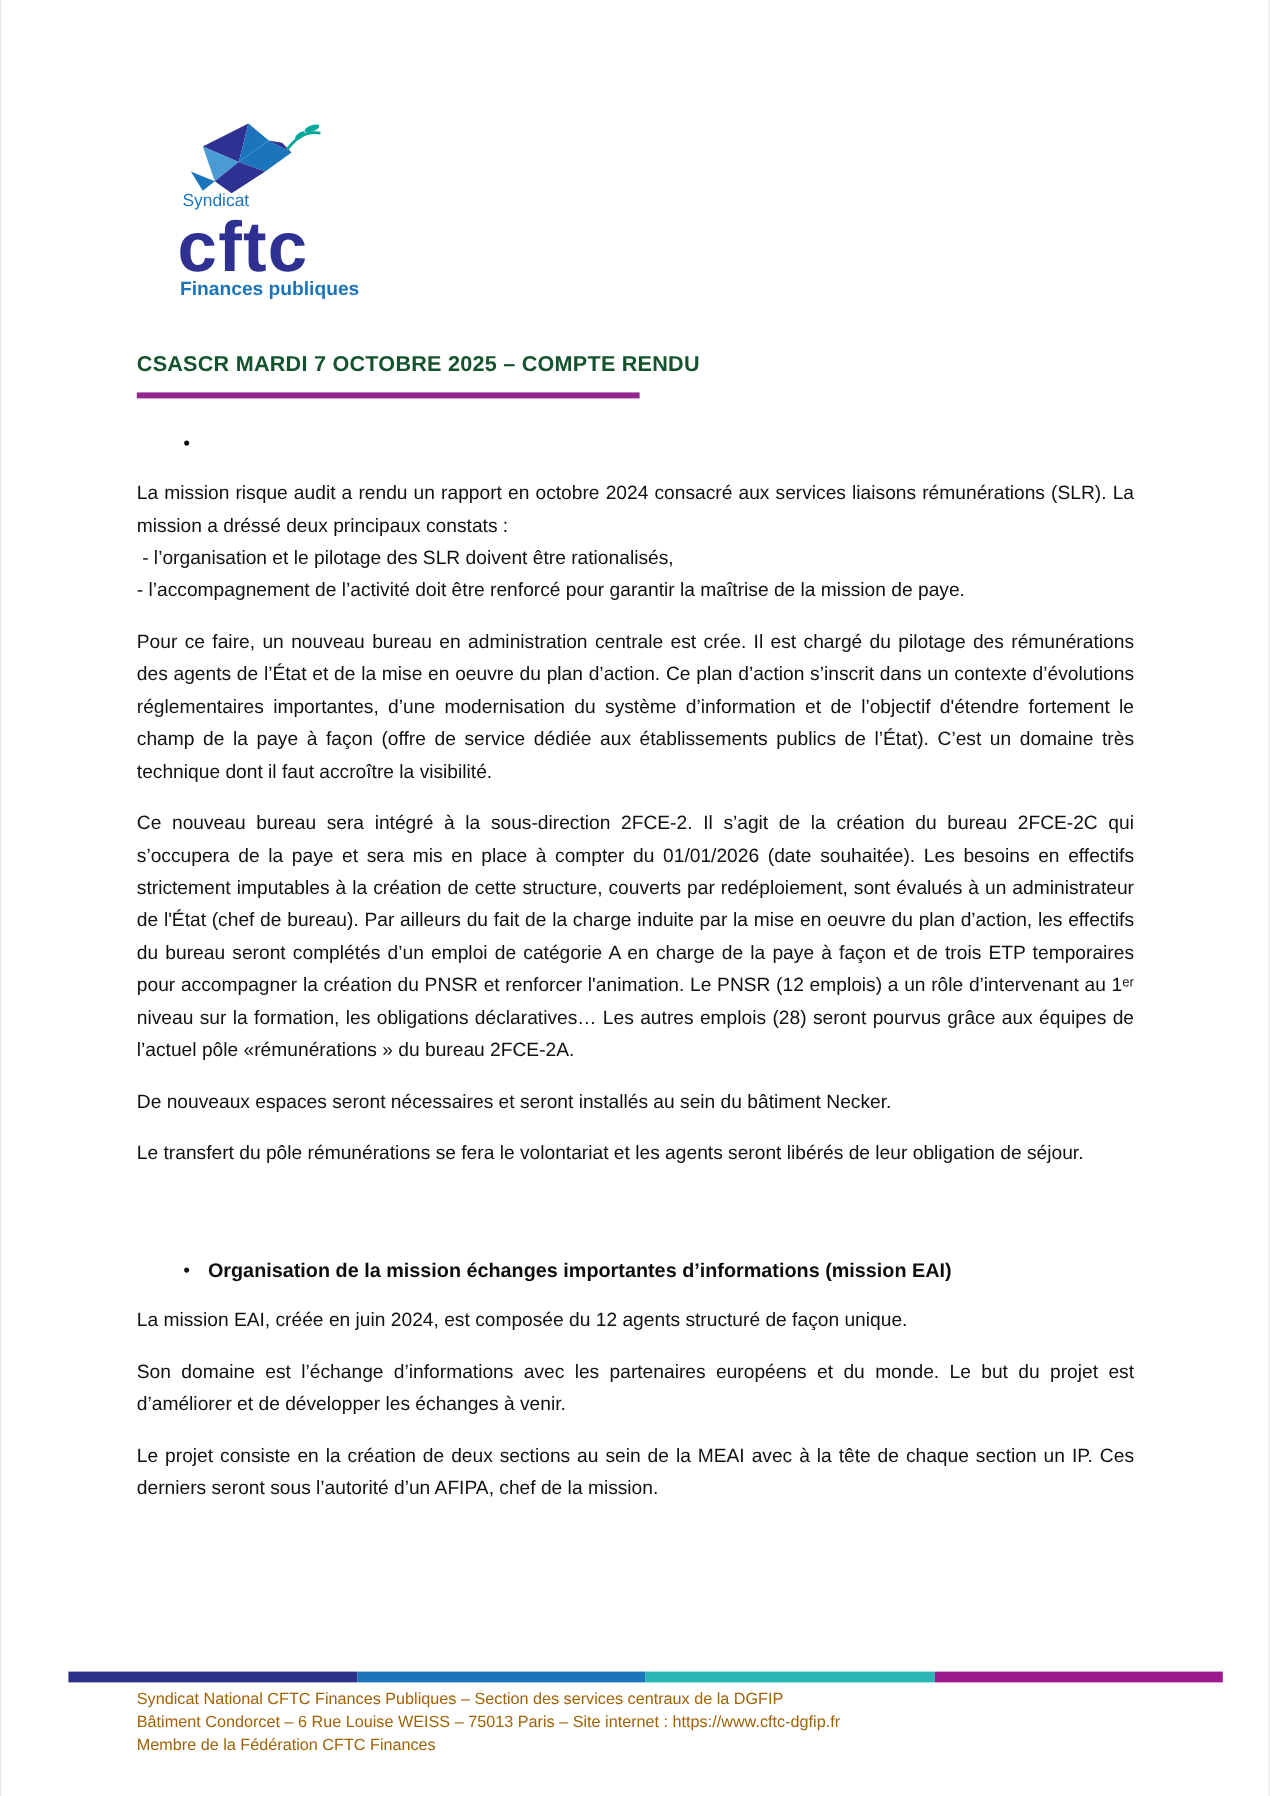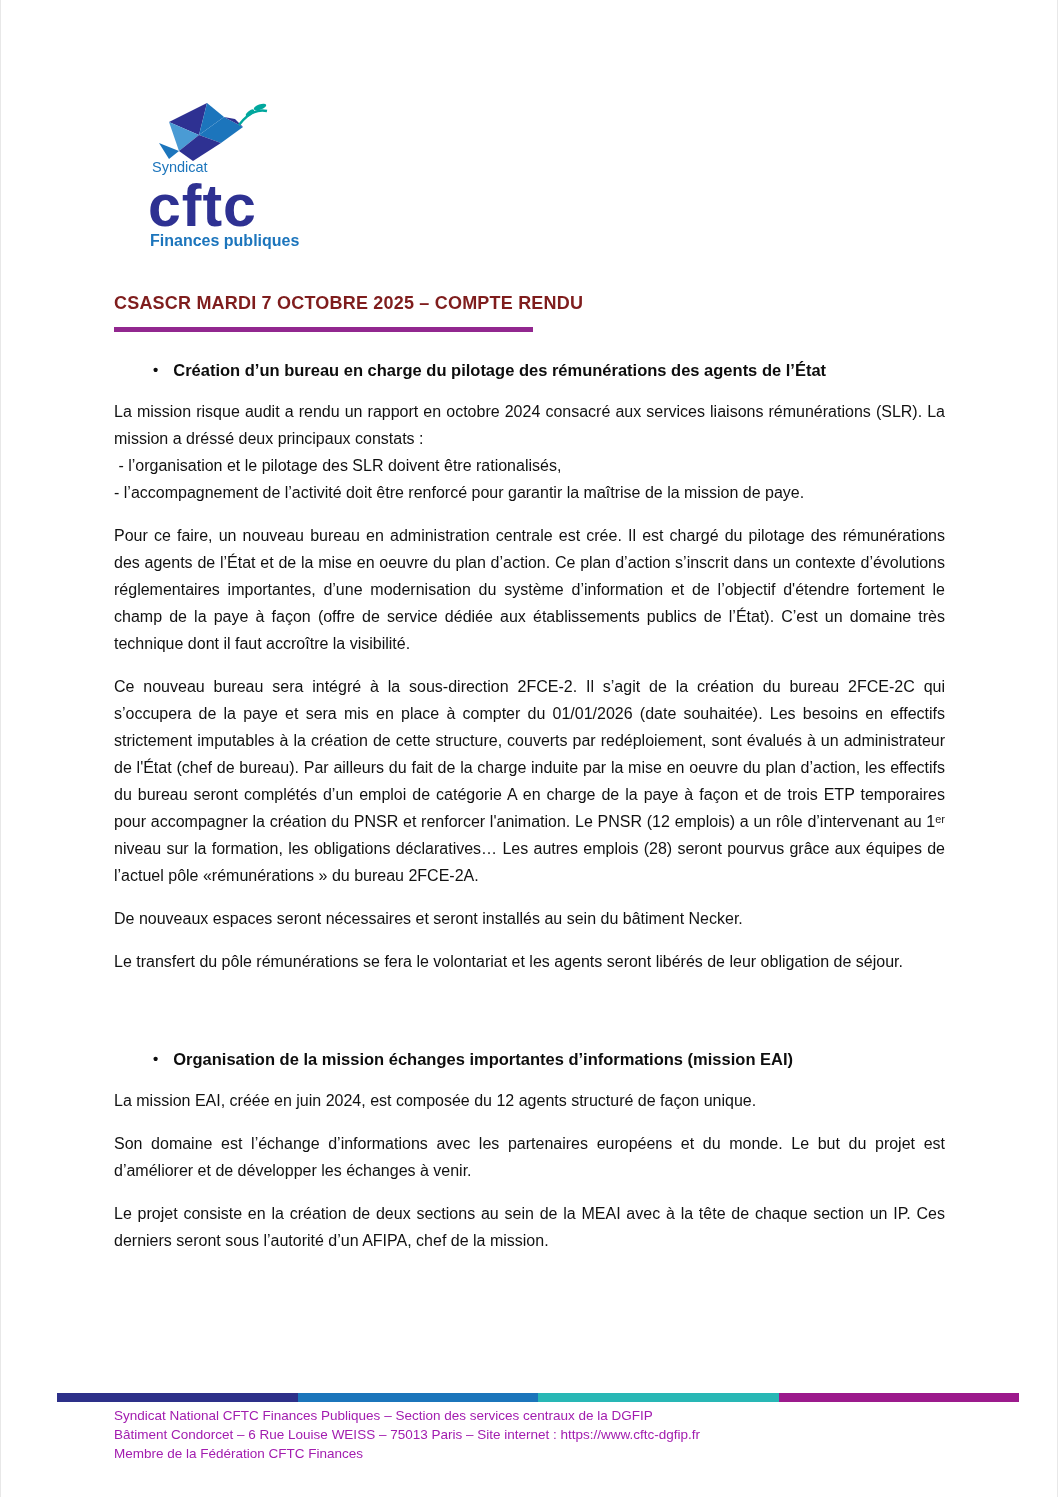--- a/index.html
+++ b/index.html
@@ -94,27 +94,26 @@
         <ellipse cx="111" cy="15" rx="5" ry="2.2" fill="#00A79D" transform="rotate(-38 111 15)"></ellipse>
       </g>
       <text x="13" y="74" font-size="14.5" style="fill: rgb(28, 117, 188);">Syndicat</text>
       <text x="9" y="128" font-size="59" font-weight="bold" letter-spacing="1" style="fill: rgb(46, 49, 146);">cftc</text>
       <text x="11" y="148" font-size="16" font-weight="bold" style="fill: rgb(28, 117, 188);">Finances publiques</text>
     </svg>
   </div>
 
   <div class="content">
 
-    <h1 class="doc-title" style="color: #7f1d1d;">CSASCR MARDI 7 OCTOBRE 2025 – COMPTE RENDU</h1>
+    <h1 class="doc-title" style="color: #14532d;">CSASCR MARDI 7 OCTOBRE 2025 – COMPTE RENDU</h1>
     <div class="title-rule" style="background-color: rgb(146, 39, 143);"></div>
 
     <section class="section-remunerations">
       <div class="section-heading">
         <span class="bullet">•</span>
-        <h2>Création d’un bureau en charge du pilotage des rémunérations des agents de l’État</h2>
       </div>
       <p>La mission risque audit a rendu un rapport en octobre 2024 consacré aux services liaisons rémunérations (SLR). La mission a dréssé deux principaux constats :
 &nbsp;- l’organisation et le pilotage des SLR doivent être rationalisés,
 - l’accompagnement de l’activité doit être renforcé pour garantir la maîtrise de la mission de paye.</p>
       <p>Pour ce faire, un nouveau bureau en administration centrale est crée. Il est  chargé du pilotage des rémunérations des agents de l’État et de la mise en oeuvre du plan d’action. Ce plan d’action s’inscrit dans un contexte d’évolutions réglementaires importantes, d’une modernisation du système d’information et de l’objectif d'étendre fortement le champ de la paye à façon (offre de service dédiée aux établissements publics de l’État). C’est un domaine très technique dont il faut accroître la visibilité.</p>
       <p>Ce nouveau bureau sera intégré à la sous-direction 2FCE-2. Il s’agit de la création du bureau 2FCE-2C qui s’occupera de la paye et sera mis en place à compter du 01/01/2026 (date souhaitée). Les besoins en effectifs strictement imputables à la création de cette structure, couverts par redéploiement, sont évalués à un administrateur de l'État (chef de bureau). Par ailleurs du fait de la charge induite par la mise en oeuvre du plan d’action, les effectifs du bureau seront complétés d’un emploi de catégorie A en charge de la paye à façon et de trois ETP temporaires pour accompagner la création du PNSR et renforcer l'animation. Le PNSR (12 emplois) a un rôle d’intervenant au 1ᵉʳ niveau sur la formation, les obligations déclaratives… Les autres emplois (28) seront pourvus grâce aux équipes de l’actuel pôle «rémunérations » du bureau 2FCE-2A.</p>
       <p class="no-justify">De nouveaux espaces seront nécessaires et seront installés au sein du bâtiment Necker.</p>
       <p>Le transfert du pôle rémunérations se fera le volontariat et les agents seront libérés de leur obligation de séjour.</p>
     </section>
 
@@ -130,19 +129,19 @@
 
   </div>
 
   <div class="footer-bar">
     <div class="seg" style="background-color: rgb(45, 48, 137);"></div>
     <div class="seg" style="background-color: rgb(27, 117, 187);"></div>
     <div class="seg" style="background-color: rgb(40, 183, 181);"></div>
     <div class="seg" style="background-color: rgb(156, 26, 140);"></div>
   </div>
 
-  <div class="footer-text" style="color: #a21caf;">
+  <div class="footer-text" style="color: #a16207;">
     <div>Syndicat National CFTC Finances Publiques – Section des services centraux de la DGFIP</div>
     <div>Bâtiment Condorcet – 6 Rue Louise WEISS – 75013 Paris – Site internet : https://www.cftc-dgfip.fr</div>
     <div>Membre de la Fédération CFTC Finances</div>
   </div>
 
 </div>
 
 </body></html>

